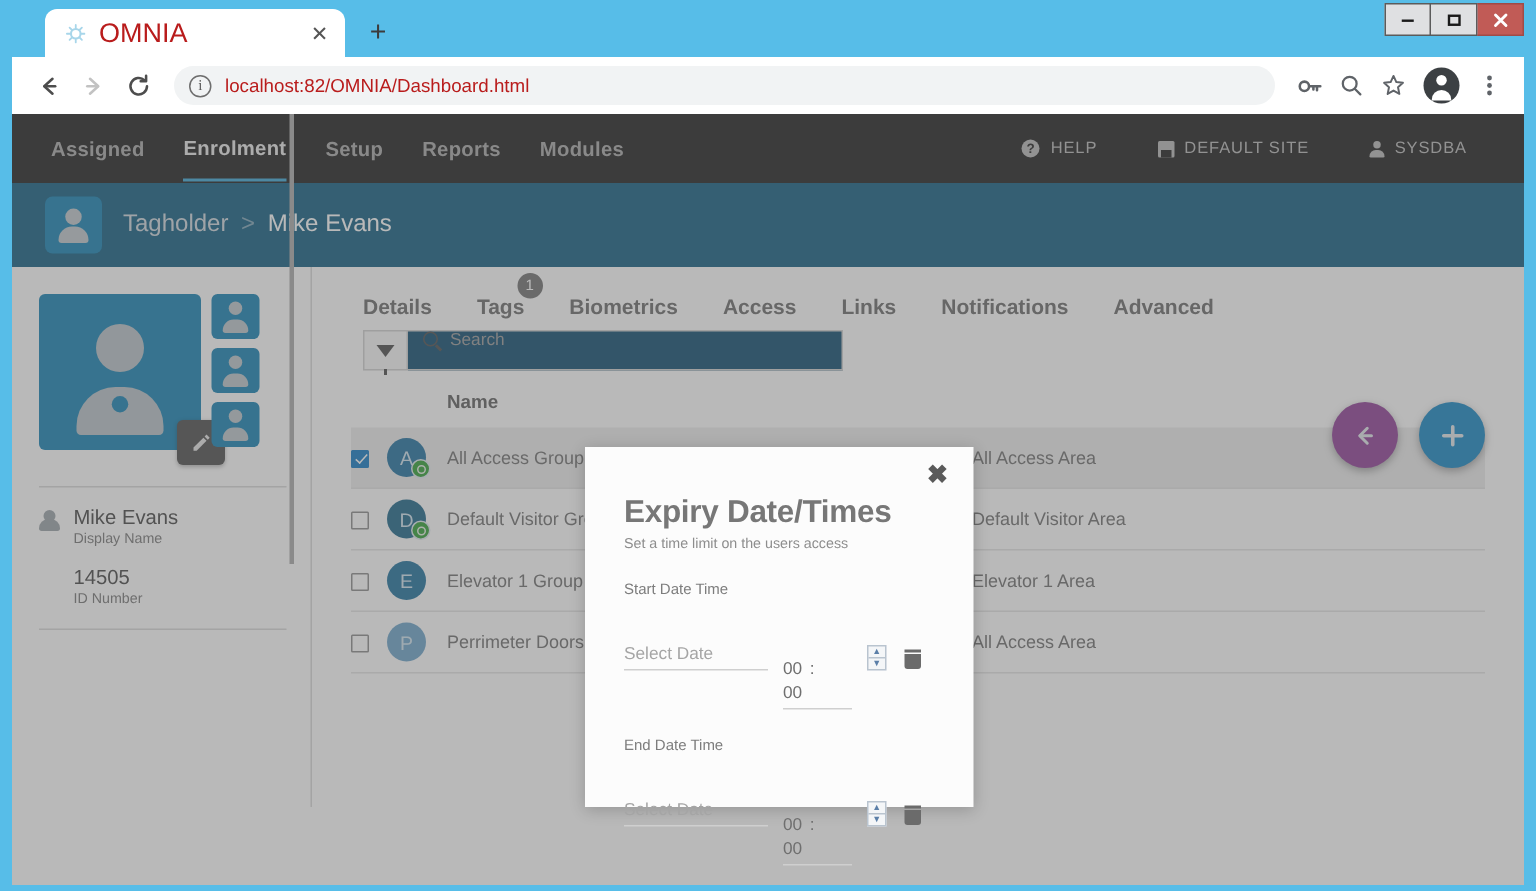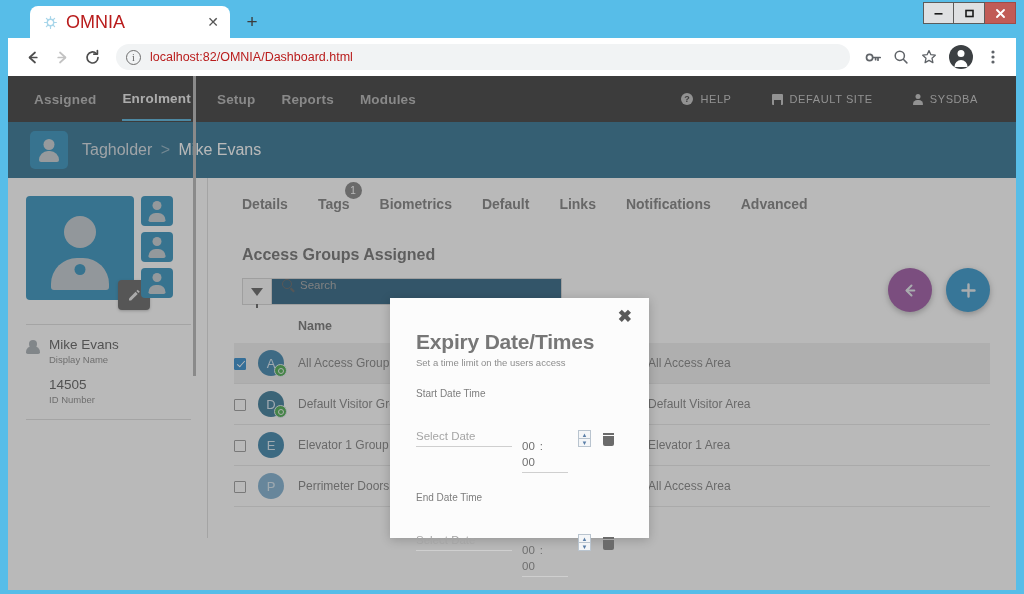--- a/index.html
+++ b/index.html
@@ -595,27 +595,26 @@
         </div>
 
         <div class="right-panel">
           <div class="tabs">
             <div class="tab-item">Details</div>
             <div class="tab-item">
               <span>Tags</span>
               <span class="tab-badge">1</span>
             </div>
             <div class="tab-item">Biometrics</div>
-            <div class="tab-item">Default</div>
+            <div class="tab-item">Access</div>
             <div class="tab-item">Links</div>
             <div class="tab-item">Notifications</div>
             <div class="tab-item">Advanced</div>
           </div>
 
-          <div class="section-title">Access Groups Assigned</div>
 
           <div class="searchbar">
             <div class="filter-btn">
               <span class="funnel"></span>
             </div>
             <div class="search-field">
               <span class="mag"></span>
               <span class="search-ph">Search</span>
             </div>
           </div>

